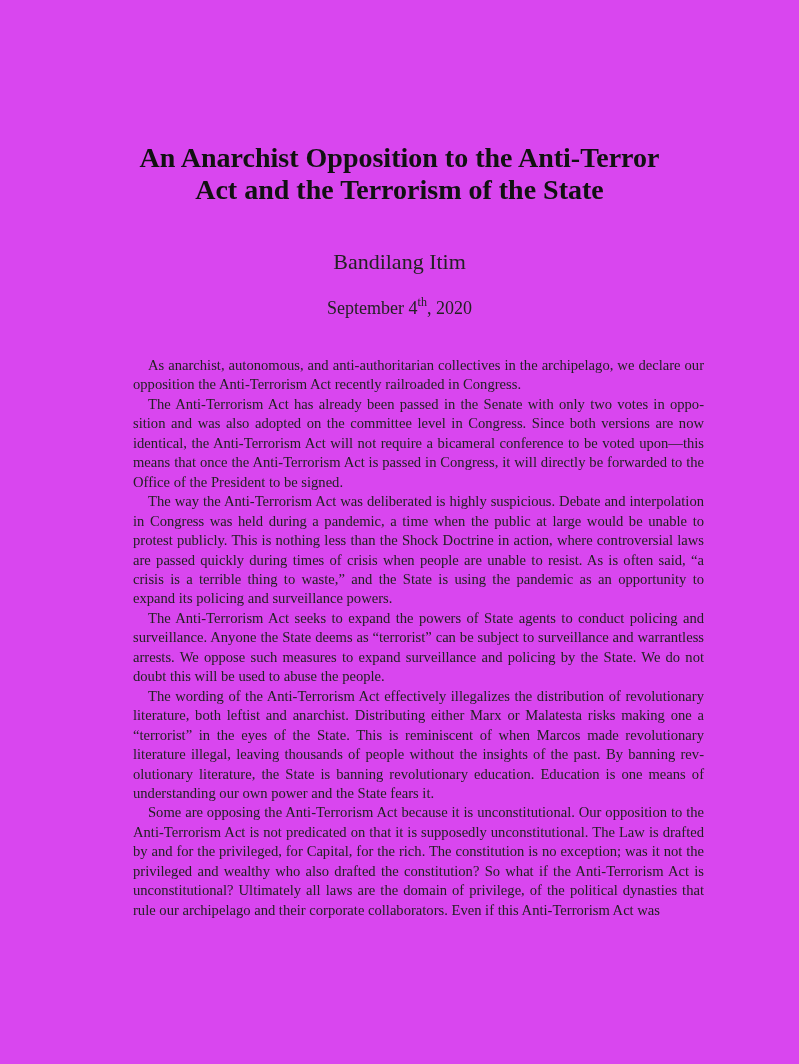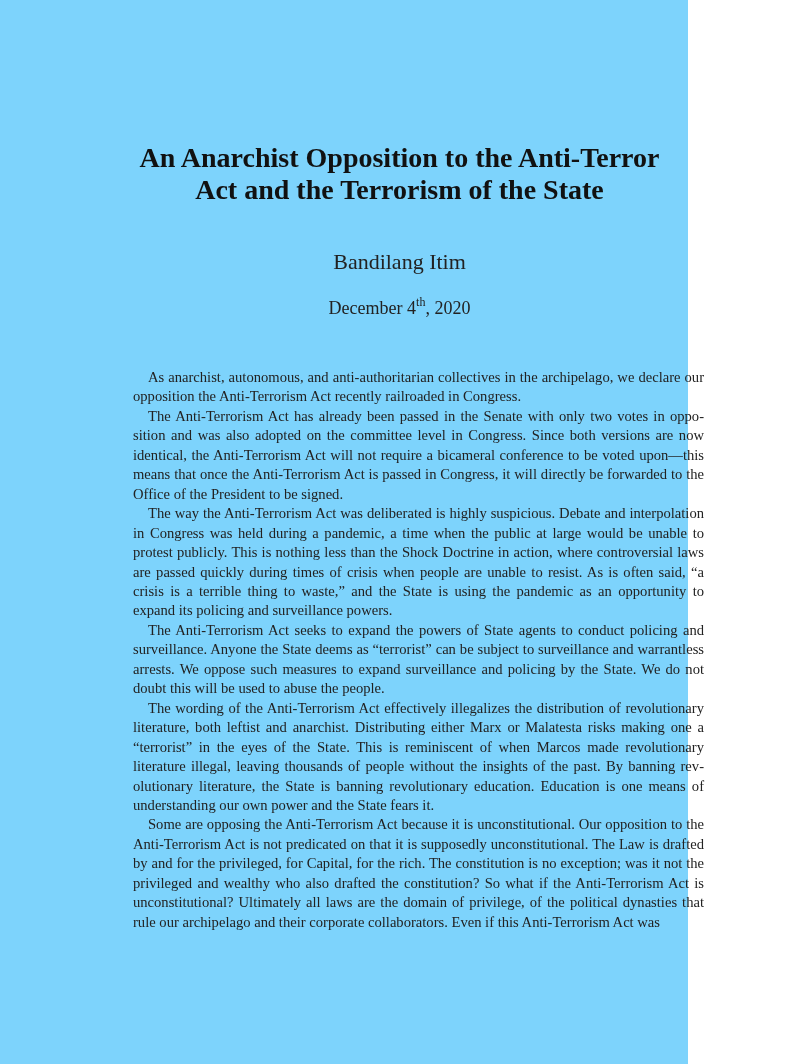--- a/index.html
+++ b/index.html
@@ -11,23 +11,23 @@
       width: 799px;
       height: 1064px;
       position: relative;
       overflow: hidden;
       font-family: "DejaVu Serif", "Liberation Serif", serif;
       color: #1a1a1a;
     }
     .page {
       position: absolute;
       left: 0; top: 0;
-      width: 688px;
+      width: 799px;
       height: 1064px;
-      background: #7dd3fc;
+      background: #d946ef;
     }
     .title {
       position: absolute;
       left: 100px;
       width: 599px;
       top: 142px;
       text-align: center;
       font-family: "Liberation Serif", serif;
       font-weight: bold;
       font-size: 28px;
@@ -60,21 +60,21 @@
     }
     .date sup {
       font-size: 12px;
       vertical-align: 8px;
       line-height: 0;
     }
     .body-text {
       position: absolute;
       left: 133px;
       width: 571px;
-      top: 368px;
+      top: 356px;
       font-family: "Liberation Serif", serif;
       font-size: 14.6px;
       line-height: 19.45px;
       color: #222;
       text-align: justify;
       hyphens: manual;
     }
     .body-text p {
       margin: 0;
       text-indent: 15px;
@@ -85,21 +85,21 @@
 
 <div class="page">
   <h1 class="title">
     <span>An Anarchist Opposition to the Anti-Terror</span>
     <span>Act and the Terrorism of the State</span>
   </h1>
 
   <div class="author">Bandilang Itim</div>
 
   <div class="date">
-    <span>December 4</span><sup>th</sup><span>, 2020</span>
+    <span>September 4</span><sup>th</sup><span>, 2020</span>
   </div>
 
   <div class="body-text">
     <p>As anarchist, autonomous, and anti-authoritarian collectives in the archipelago, we declare our opposition the Anti-Terrorism Act recently railroaded in Congress.</p>
     <p>The Anti-Terrorism Act has already been passed in the Senate with only two votes in oppo­sition and was also adopted on the committee level in Congress. Since both versions are now identical, the Anti-Terrorism Act will not require a bicameral conference to be voted upon—this means that once the Anti-Terrorism Act is passed in Congress, it will directly be forwarded to the Office of the President to be signed.</p>
     <p>The way the Anti-Terrorism Act was deliberated is highly suspicious. Debate and interpolation in Congress was held during a pandemic, a time when the public at large would be unable to protest publicly. This is nothing less than the Shock Doctrine in action, where controversial laws are passed quickly during times of crisis when people are unable to resist. As is often said, “a crisis is a terrible thing to waste,” and the State is using the pandemic as an opportunity to expand its policing and surveillance powers.</p>
     <p>The Anti-Terrorism Act seeks to expand the powers of State agents to conduct policing and surveillance. Anyone the State deems as “terrorist” can be subject to surveillance and warrantless arrests. We oppose such measures to expand surveillance and policing by the State. We do not doubt this will be used to abuse the people.</p>
     <p>The wording of the Anti-Terrorism Act effectively illegalizes the distribution of revolution­ary literature, both leftist and anarchist. Distributing either Marx or Malatesta risks making one a “terrorist” in the eyes of the State. This is reminiscent of when Marcos made revolutionary literature illegal, leaving thousands of people without the insights of the past. By banning rev­olutionary literature, the State is banning revolutionary education. Education is one means of understanding our own power and the State fears it.</p>
     <p>Some are opposing the Anti-Terrorism Act because it is unconstitutional. Our opposition to the Anti-Terrorism Act is not predicated on that it is supposedly unconstitutional. The Law is drafted by and for the privileged, for Capital, for the rich. The constitution is no exception; was it not the privileged and wealthy who also drafted the constitution? So what if the Anti-Terrorism Act is unconstitutional? Ultimately all laws are the domain of privilege, of the political dynasties that rule our archipelago and their corporate collaborators. Even if this Anti-Terrorism Act was</p>
   </div>

